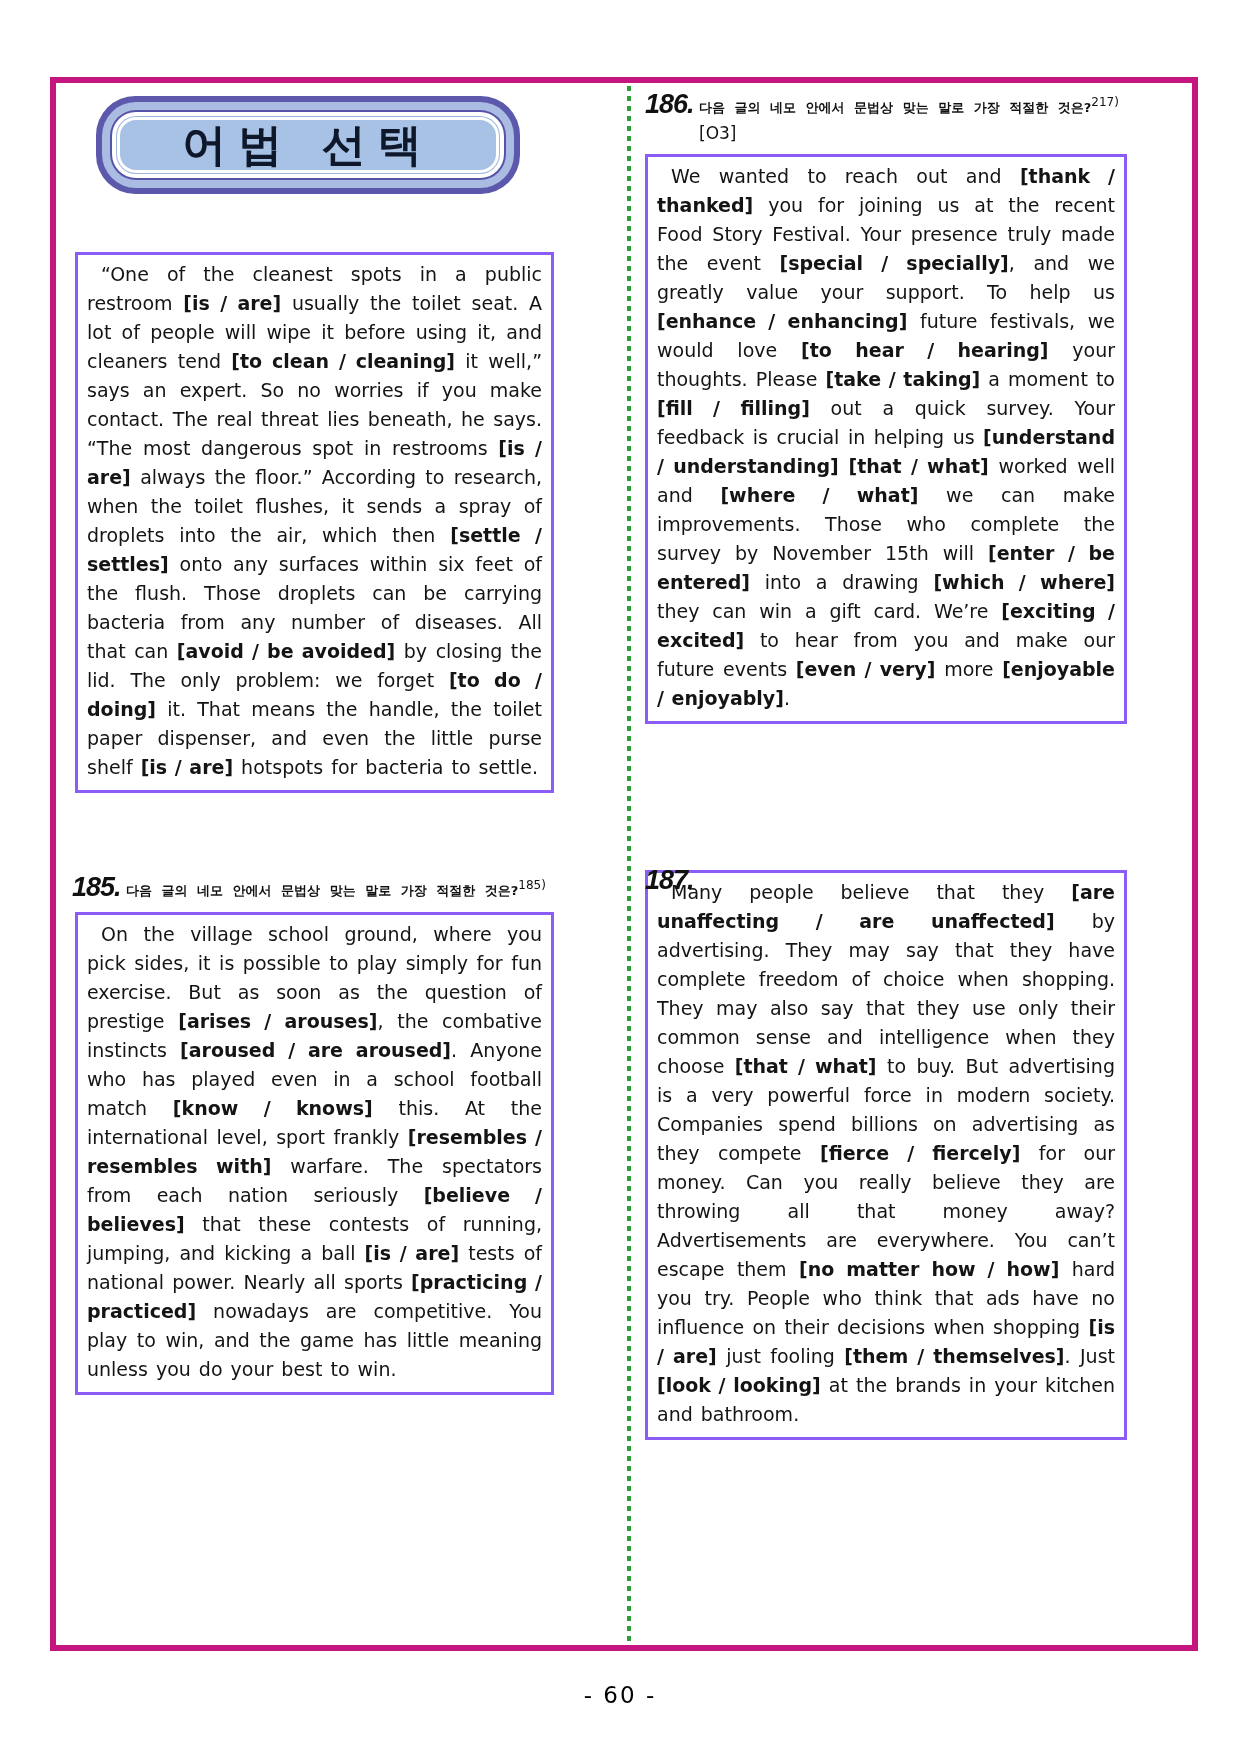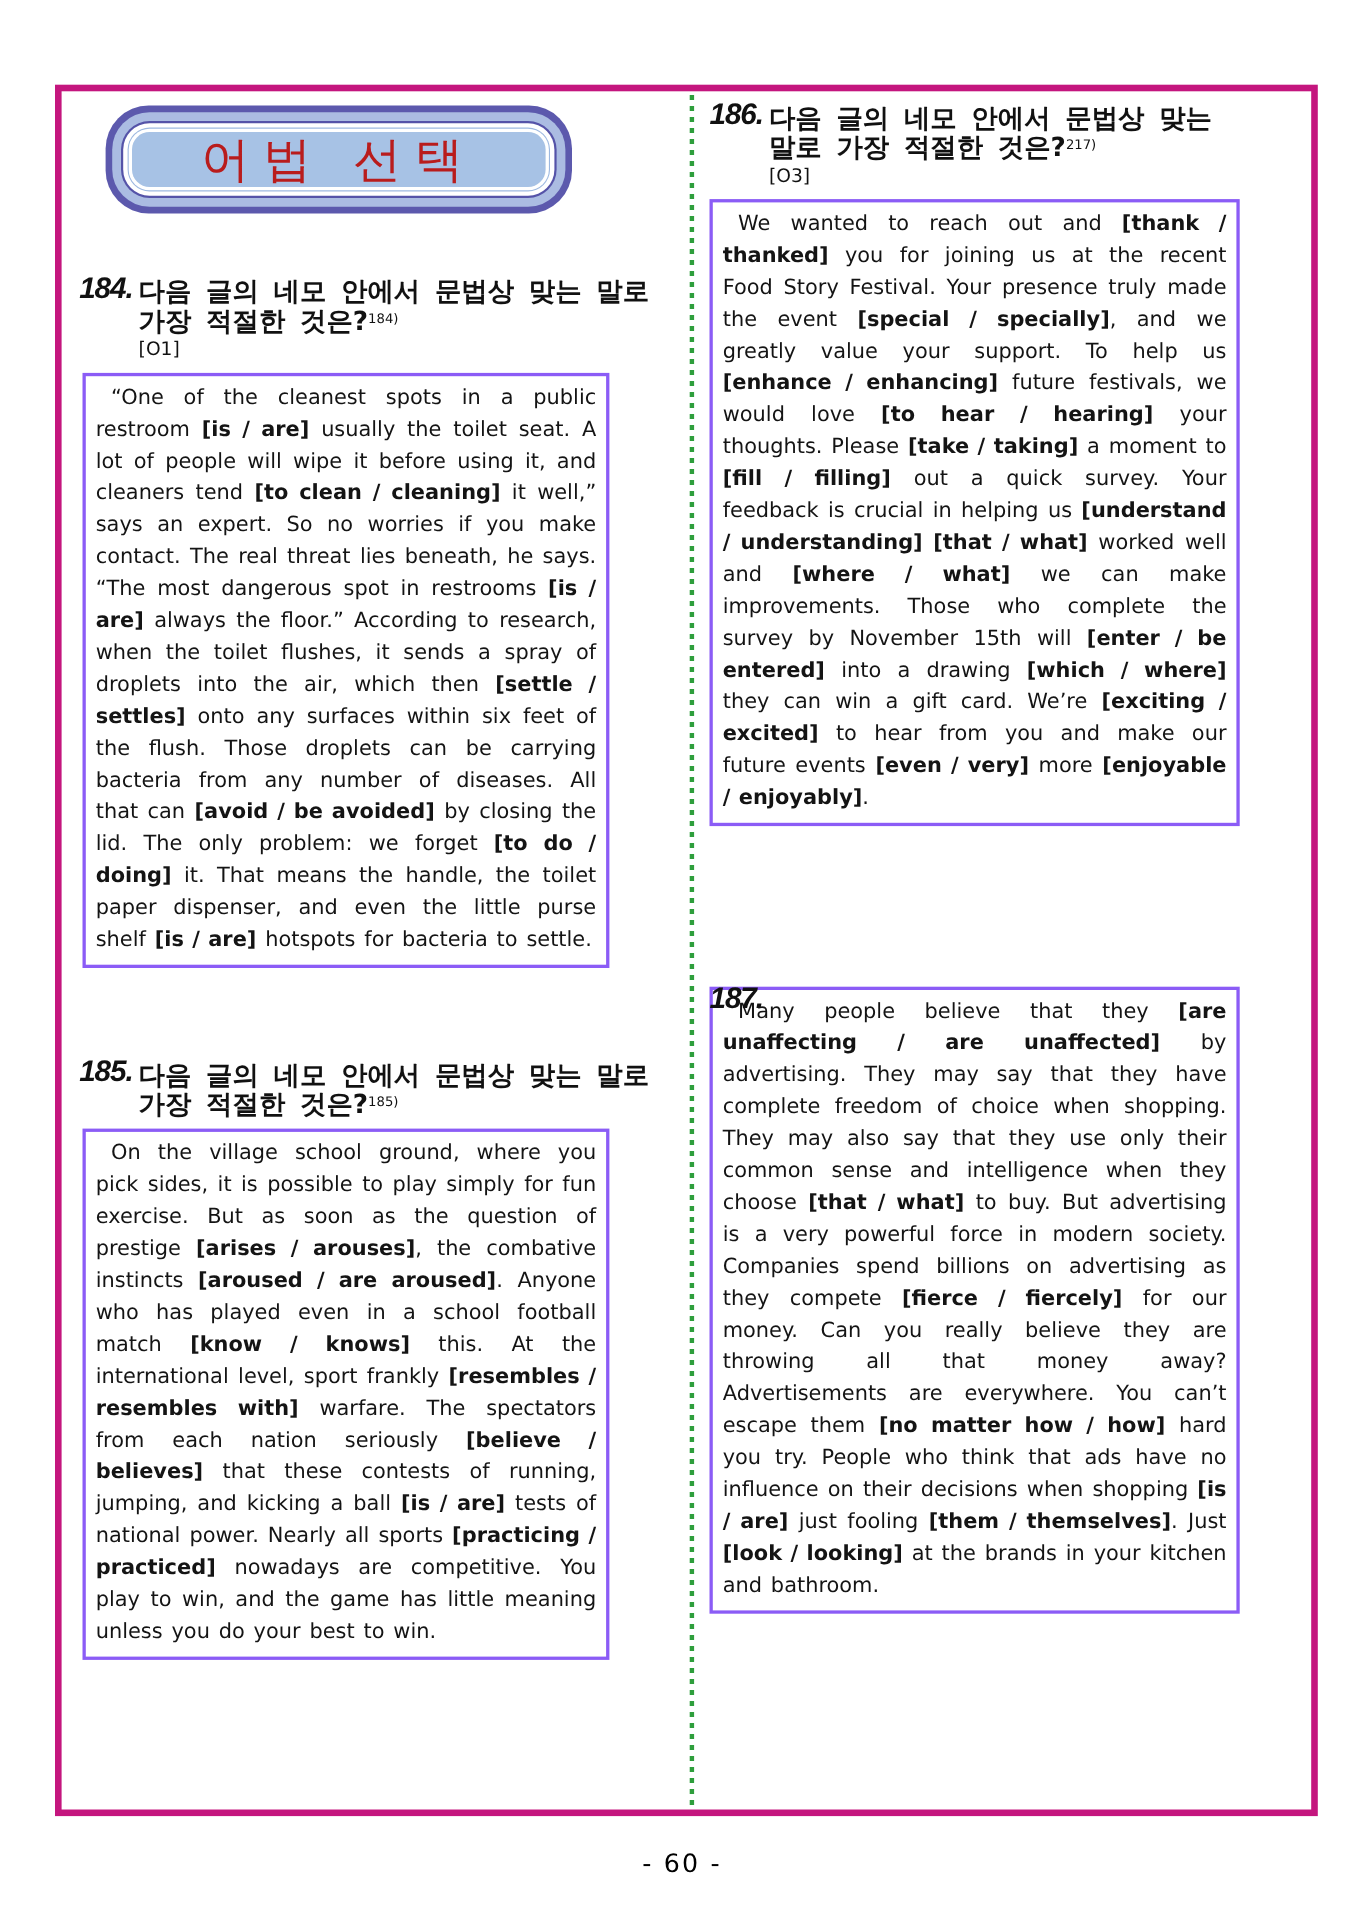--- a/index.html
+++ b/index.html
@@ -26,31 +26,31 @@
     box-shadow:
       0 0 0 3px #ffffff,
       0 0 0 4px #9DB8E0,
       0 0 0 8px #ffffff,
       0 0 0 10px #5553A8,
       0 0 0 18px #ABBCE2,
       0 0 0 24px #5C59AD;
     display:flex; align-items:center; justify-content:center;
   }
   .banner-title {
-    font-size:44px; font-weight:400; letter-spacing:12px; color:#b91c1c; white-space:nowrap;
+    font-size:44px; font-weight:700; letter-spacing:12px; color:#0f172a; white-space:nowrap;
   }
 
   
   .question { position:relative; padding-left:54px; }
   .q-num {
     position:absolute; left:0; top:-5px;
     font-family:Liberation Sans, sans-serif;
     font-style:italic; font-weight:700; font-size:27px; letter-spacing:-1px;
   }
-  .q-prompt { font-weight:700; font-size:24px; line-height:27px; word-spacing:5px; }
+  .q-prompt { font-weight:700; font-size:13px; line-height:27px; word-spacing:5px; }
   .q-ref { font-size:12px; font-weight:400; vertical-align:super; line-height:0; }
   .q-code { font-size:17px; line-height:25px; font-weight:400; }
 
   
   .passage {
     border:3px solid #8b5cf6; box-sizing:border-box; background:#fff;
     margin-top:8px; padding:5px 9px 8px 9px;
     font-size:19px; line-height:29px; text-align:justify; text-indent:14px;
     word-spacing:2px; color:#141414;
   }
@@ -75,27 +75,20 @@
 <div class="divider"></div>
 
 <div class="col col-left">
 
   <div class="banner-wrap">
     <div class="banner">
       <span class="banner-title">어법 선택</span>
     </div>
   </div>
 
-  <div class="question q184">
-    <span class="q-num">184.</span>
-    <div class="q-body">
-      <span class="q-prompt">다음 글의 네모 안에서 문법상 맞는 말로 가장 적절한 것은?</span><sup class="q-ref">184)</sup>
-      <div class="q-code">[O1]</div>
-    </div>
-  </div>
   <div class="passage pass-left"><span>“One of the cleanest spots in a public restroom </span><span class="b">[is / are]</span><span> usually the toilet seat. A lot of people will wipe it before using it, and cleaners tend </span><span class="b">[to clean / cleaning]</span><span> it well,” says an expert. So no worries if you make contact. The real threat lies beneath, he says. “The most dangerous spot in restrooms </span><span class="b">[is / are]</span><span> always the floor.” According to research, when the toilet flushes, it sends a spray of droplets into the air, which then </span><span class="b">[settle / settles]</span><span> onto any surfaces within six feet of the flush. Those droplets can be carrying bacteria from any number of diseases. All that can </span><span class="b">[avoid / be avoided]</span><span> by closing the lid. The only problem: we forget </span><span class="b">[to do / doing]</span><span> it. That means the handle, the toilet paper dispenser, and even the little purse shelf </span><span class="b">[is / are]</span><span> hotspots for bacteria to settle.</span></div>
 
   <div class="question q185">
     <span class="q-num">185.</span>
     <div class="q-body">
       <span class="q-prompt">다음 글의 네모 안에서 문법상 맞는 말로 가장 적절한 것은?</span><sup class="q-ref">185)</sup>
     </div>
   </div>
   <div class="passage pass-left"><span>On the village school ground, where you pick sides, it is possible to play simply for fun exercise. But as soon as the question of prestige </span><span class="b">[arises / arouses]</span><span>, the combative instincts </span><span class="b">[aroused / are aroused]</span><span>. Anyone who has played even in a school football match </span><span class="b">[know / knows]</span><span> this. At the international level, sport frankly </span><span class="b">[resembles / resembles with]</span><span> warfare. The spectators from each nation seriously </span><span class="b">[believe / believes]</span><span> that these contests of running, jumping, and kicking a ball </span><span class="b">[is / are]</span><span> tests of national power. Nearly all sports </span><span class="b">[practicing / practiced]</span><span> nowadays are competitive. You play to win, and the game has little meaning unless you do your best to win.</span></div>
 

